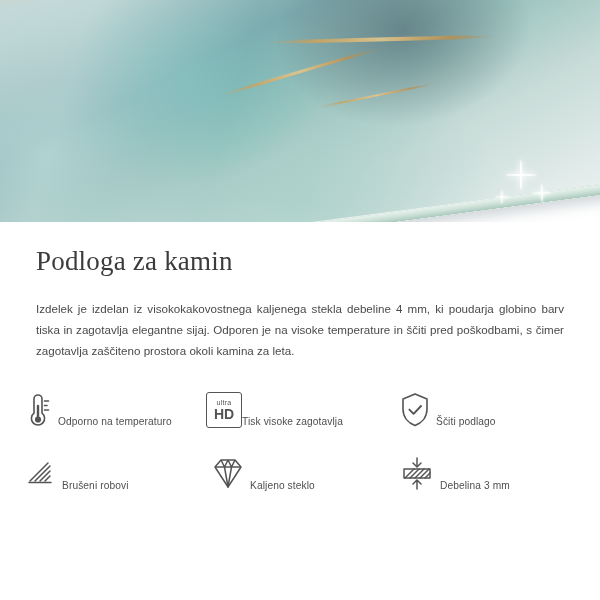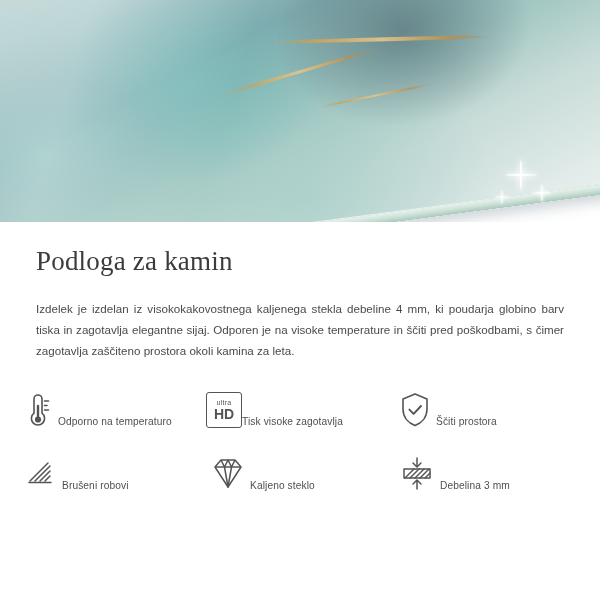--- a/index.html
+++ b/index.html
@@ -255,21 +255,21 @@
       <div class="feature-label">Tisk visoke zagotavlja</div>
     </div>
 
     <div class="feature">
       <div class="feature-icon">
         <svg width="42" height="44" viewBox="0 0 42 44" fill="none" stroke="#545454" stroke-width="1.6" stroke-linecap="round" stroke-linejoin="round">
           <path d="M21 6 L33 11 v10 c0 8.5 -5.6 14.2 -12 16.6 C14.6 35.2 9 29.5 9 21 V11 z"></path>
           <path d="M15.4 21.6 l4.2 4.2 l7.4 -7.8" stroke-width="1.9"></path>
         </svg>
       </div>
-      <div class="feature-label">Ščiti prostora</div>
+      <div class="feature-label">Ščiti podlago</div>
     </div>
 
     <div class="feature">
       <div class="feature-icon">
         <svg width="44" height="40" viewBox="0 0 44 40" fill="none" stroke="#545454" stroke-width="1.5" stroke-linecap="round">
           <line x1="12" y1="27" x2="30" y2="9"></line>
           <line x1="17" y1="27" x2="32" y2="12"></line>
           <line x1="22" y1="27" x2="32" y2="17"></line>
           <line x1="27" y1="27" x2="32" y2="22"></line>
           <line x1="11" y1="28.5" x2="33" y2="28.5"></line>

